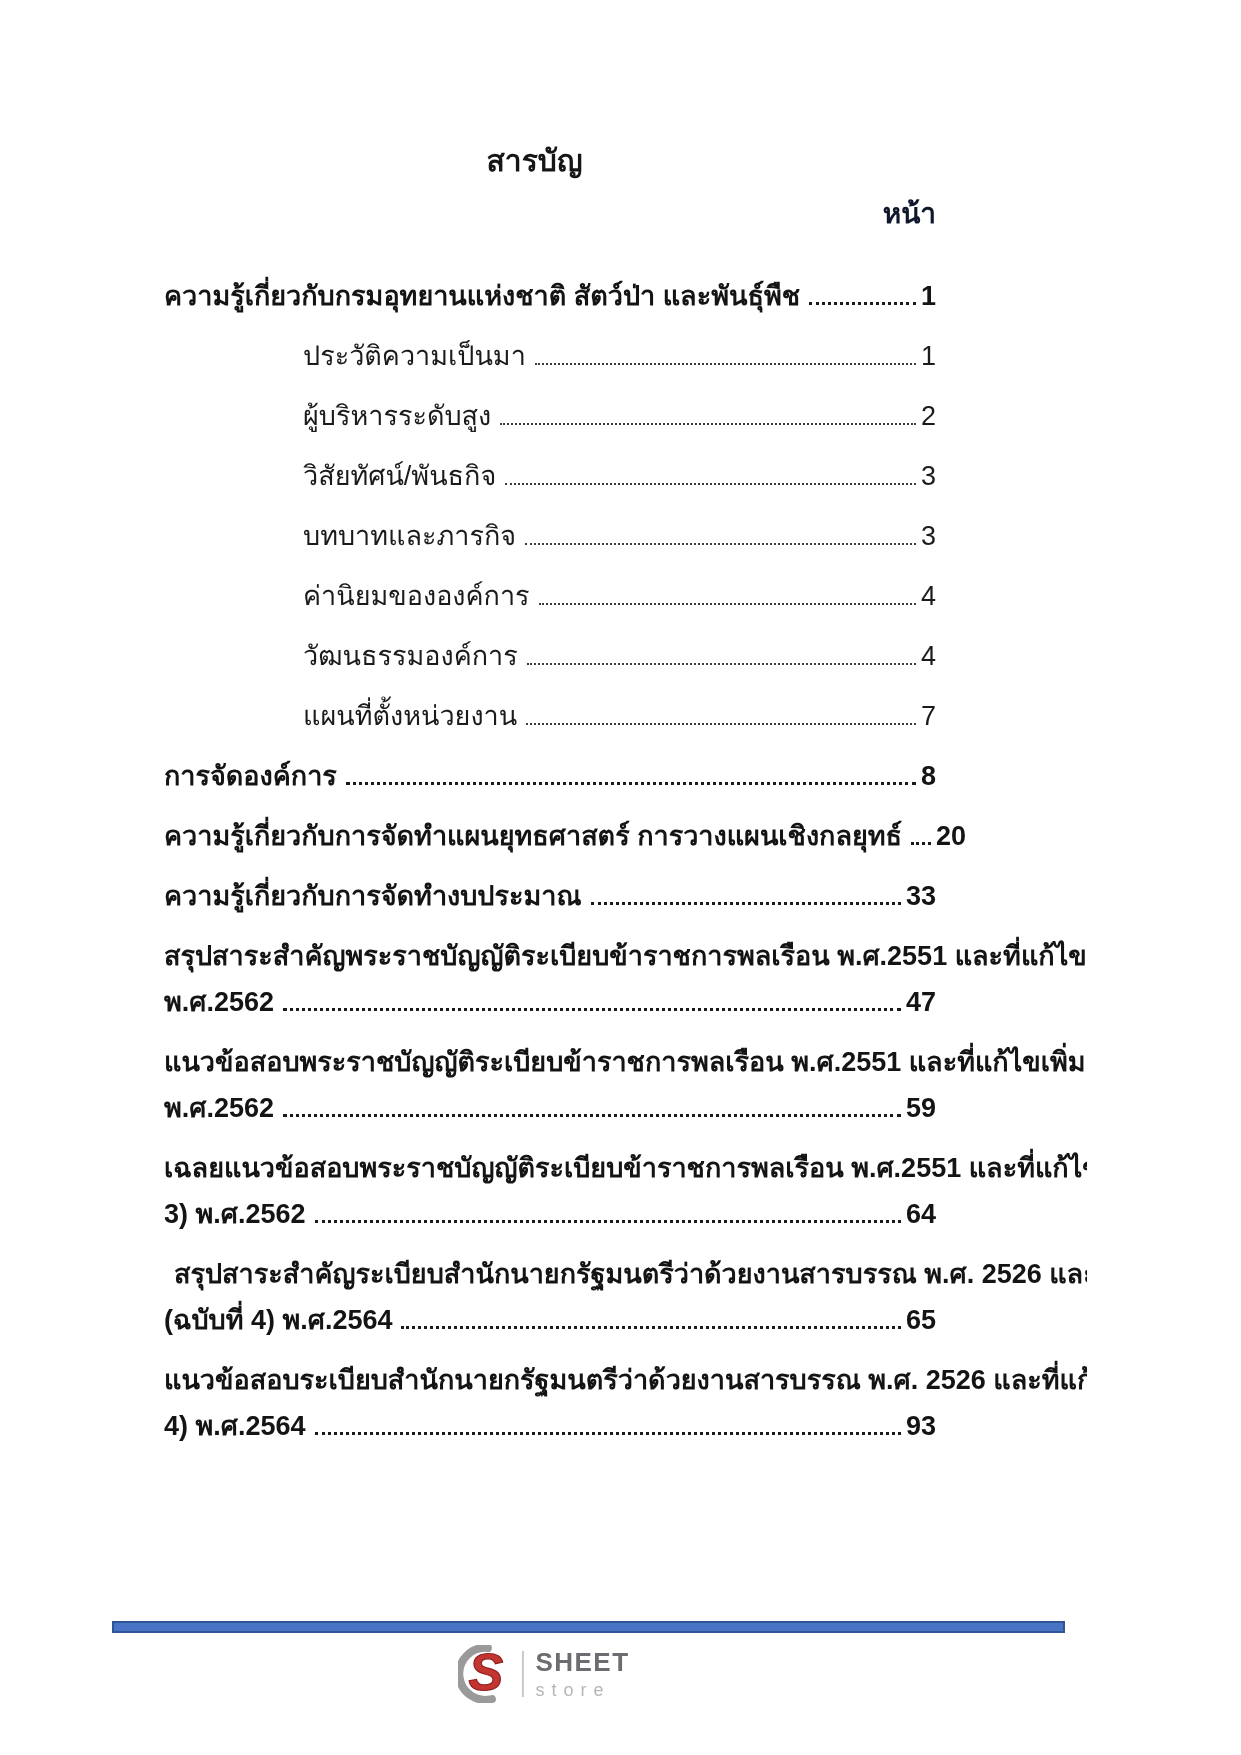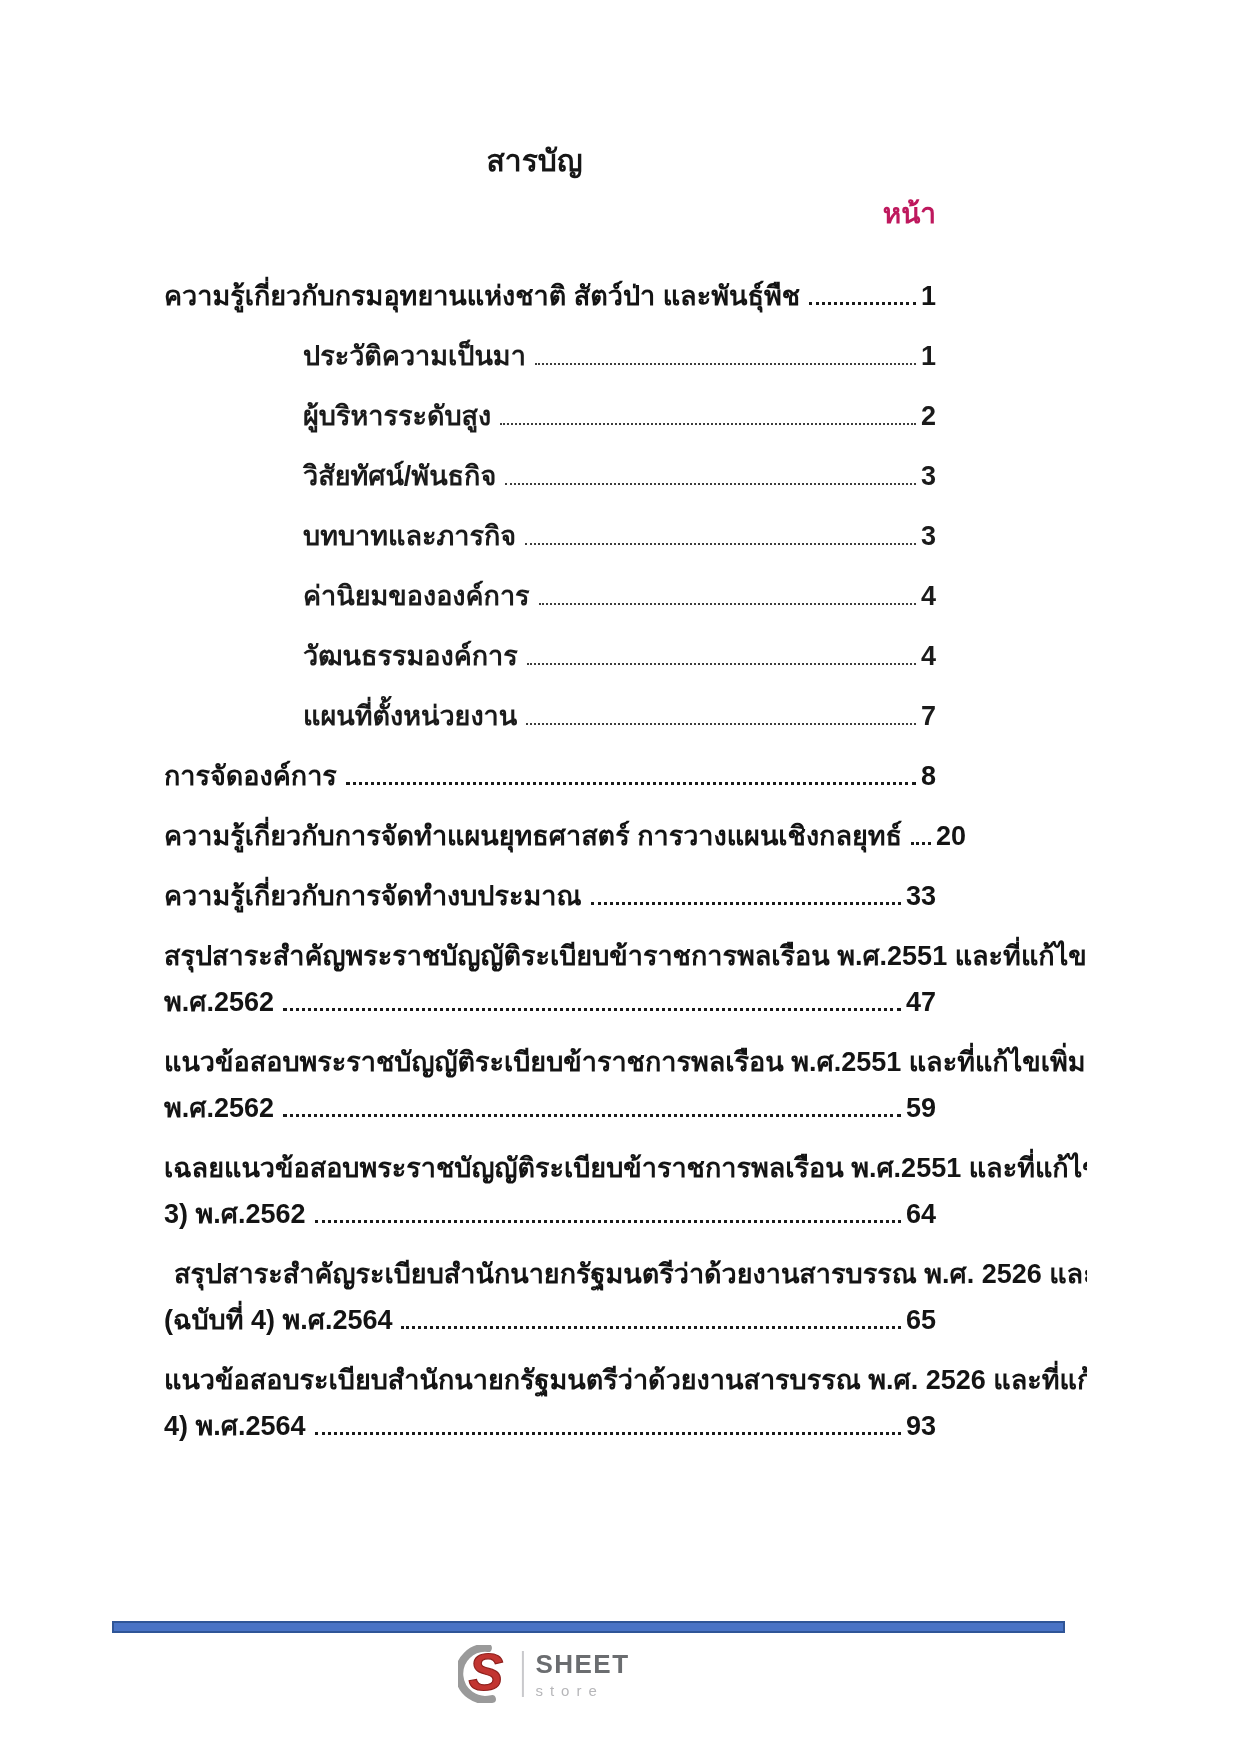--- a/index.html
+++ b/index.html
@@ -29,21 +29,21 @@
     font-weight: bold;
     line-height: 42px;
     color: #161616;
   }
   .page-col-header {
     text-align: right;
     font-size: 28px;
     font-weight: bold;
     line-height: 36px;
     margin-top: 14px;
-    color: #be185d;
+    color: #0f172a;
   }
   .toc { margin-top: 46px; margin-left: 31px; }
   .entry {
     font-size: 27px;
     margin-bottom: 24px;
     color: #1b1b1b;
   }
   .entry .wrapline {
     line-height: 36px;
     margin-bottom: 10px;
@@ -59,21 +59,21 @@
     flex: 1 1 auto;
     border-bottom: 2px dotted #3c3c3c;
     margin: 0 3px 7px 9px;
     min-width: 20px;
   }
   .entry.bold { font-weight: bold; color: #141414; }
   .entry.bold .leader {
     border-bottom: 3px dotted #1a1a1a;
     margin-bottom: 6px;
   }
-  .entry.indent1 { padding-left: 139px; font-weight: bold; }
+  .entry.indent1 { padding-left: 139px; }
   .entry.pad .wrapline { padding-left: 10px; }
   .pg { margin-left: 2px; }
 
   .footer-bar {
     position: absolute;
     left: 112px;
     width: 949px;
     top: 1621px;
     height: 8px;
     background: #4973C5;
@@ -96,21 +96,21 @@
   }
   .logo-textcol { display: flex; flex-direction: column; }
   .logo-name {
     font-size: 26px;
     font-weight: bold;
     letter-spacing: 1.5px;
     line-height: 30px;
     color: #6B6D70;
   }
   .logo-sub {
-    font-size: 15px;
+    font-size: 18px;
     letter-spacing: 7px;
     margin-top: 3px;
     color: #B6B6B9;
   }
 </style>
 </head>
 <body>
 
 <div class="page">
 

